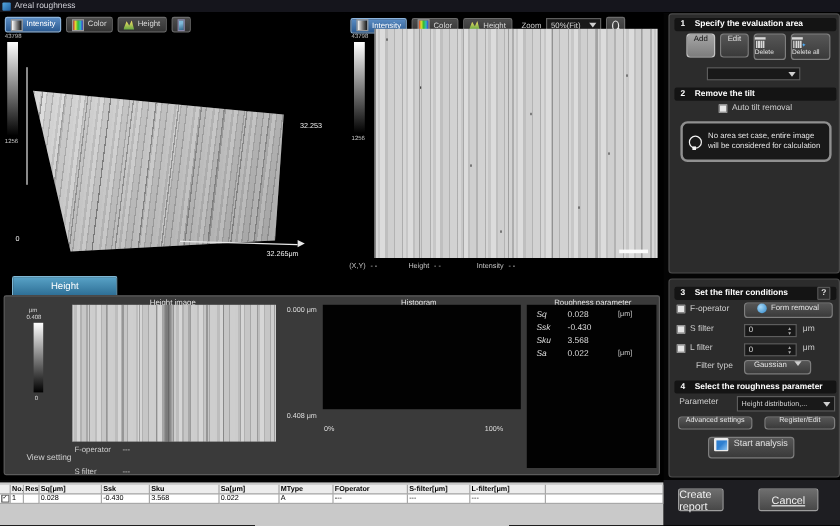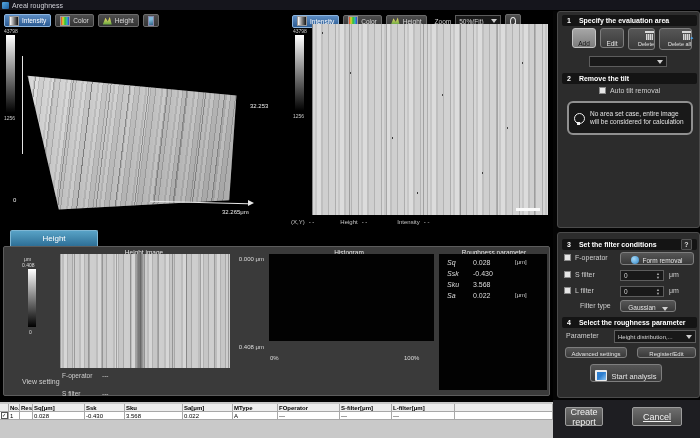--- a/index.html
+++ b/index.html
@@ -11,21 +11,21 @@
   .title{font-size:7px;color:#cfcfd6;}
   .tbtn{display:inline-flex;align-items:center;gap:3px;height:13px;padding:0 4px;background:linear-gradient(#4d4d4d,#343434);border:1px solid #6b6b6b;border-radius:2px;color:#dcdcdc;font-size:6.5px;box-sizing:border-box;white-space:nowrap;}
   .tbtn.sel{background:linear-gradient(#5b8cc3,#2c5b92);border-color:#8cb4dd;color:#fff;}
   .icon-int{width:8px;height:8px;background:linear-gradient(90deg,#fff,#777 55%,#111);border:1px solid #999;}
   .icon-col{width:8px;height:8px;background:linear-gradient(90deg,#d33,#dd3,#3b3,#3bb,#33d);border:1px solid #999;}
   .icon-hgt{width:9px;height:8px;background:linear-gradient(#ffe36a,#5ea53f);clip-path:polygon(0 100%,30% 15%,55% 60%,78% 5%,100% 100%);}
   .icon-cube{width:8px;height:8px;background:linear-gradient(160deg,#7fb9d8 35%,#2f6387);border:1px solid #88a;}
   .cbar{background:linear-gradient(#ffffff,#000000);width:9px;}
   .cbl{font-size:5px;color:#c9c9c9;line-height:6px;}
   .hdrbar{background:#141414;border-radius:2px;color:#fff;font-weight:bold;font-size:7px;display:flex;align-items:center;height:11px;padding:0 5px;box-sizing:border-box;gap:8px;}
-  .gbtn{background:linear-gradient(#565656,#3a3a3a);border:1px solid #7e7e7e;border-radius:3px;color:#e3e3e3;display:flex;align-items:flex-end;justify-content:center;font-size:6.5px;box-sizing:border-box;}
+  .gbtn{background:linear-gradient(#565656,#3a3a3a);border:1px solid #7e7e7e;border-radius:3px;color:#e3e3e3;display:flex;align-items:flex-start;justify-content:center;font-size:6.5px;box-sizing:border-box;}
   .gbtn.lit{background:linear-gradient(#a6a6a6,#7d7d7d);color:#0f0f0f;border-color:#c4c4c4;}
   .vbtn{flex-direction:column;gap:1px;font-size:5.5px;padding:1px 0;}
   .chk{width:7px;height:7px;background:#e6e6e6;border:1px solid #8a8a8a;box-sizing:border-box;flex:none;}
   .lbl{color:#cfcfcf;font-size:7px;white-space:nowrap;}
   .field{background:#191919;border:1px solid #5d5d5d;color:#d6d6d6;font-size:6.5px;display:flex;align-items:center;padding:0 3px;box-sizing:border-box;}
   .ddarrow{width:0;height:0;border-left:3px solid transparent;border-right:3px solid transparent;border-top:4px solid #cfcfcf;margin-left:auto;}
   .spin{display:flex;flex-direction:column;margin-left:auto;font-size:4px;line-height:3.5px;color:#aaa;}
   .trash{width:9px;height:9px;position:relative;flex:none;}
   .trash .lid{position:absolute;top:0;left:0;right:0;height:1.5px;background:#d8d8d8;}
   .trash .bin{position:absolute;top:3px;left:1px;right:1px;bottom:0;background:linear-gradient(90deg,#d8d8d8 0 1px,#8a8a8a 1px 2px,#d8d8d8 2px 3px,#8a8a8a 3px 4px,#d8d8d8 4px 5px,#8a8a8a 5px 6px,#d8d8d8 6px);}
@@ -347,21 +347,21 @@
         <div class="tcell" style="width:45px;">A</div>
         <div class="tcell" style="width:62px;">---</div>
         <div class="tcell" style="width:52px;">---</div>
         <div class="tcell" style="width:63px;">---</div>
         <div class="tcell" style="width:98px;"></div>
       </div>
     </div>
   </div>
 
   <div class="abs" style="left:553px;top:400px;width:147px;height:38px;background:#1e1e22;">
-    <div class="abs fbtn" style="left:12px;top:7px;width:38px;height:19px;text-align:center;">
+    <div class="abs fbtn" style="left:12px;top:7px;width:38px;height:19px;">
       <span>Create report</span>
     </div>
     <div class="abs fbtn" style="left:79px;top:7px;width:50px;height:19px;text-decoration:underline;">
       <span>Cancel</span>
     </div>
   </div>
 
 </div>
 
 </body></html>

